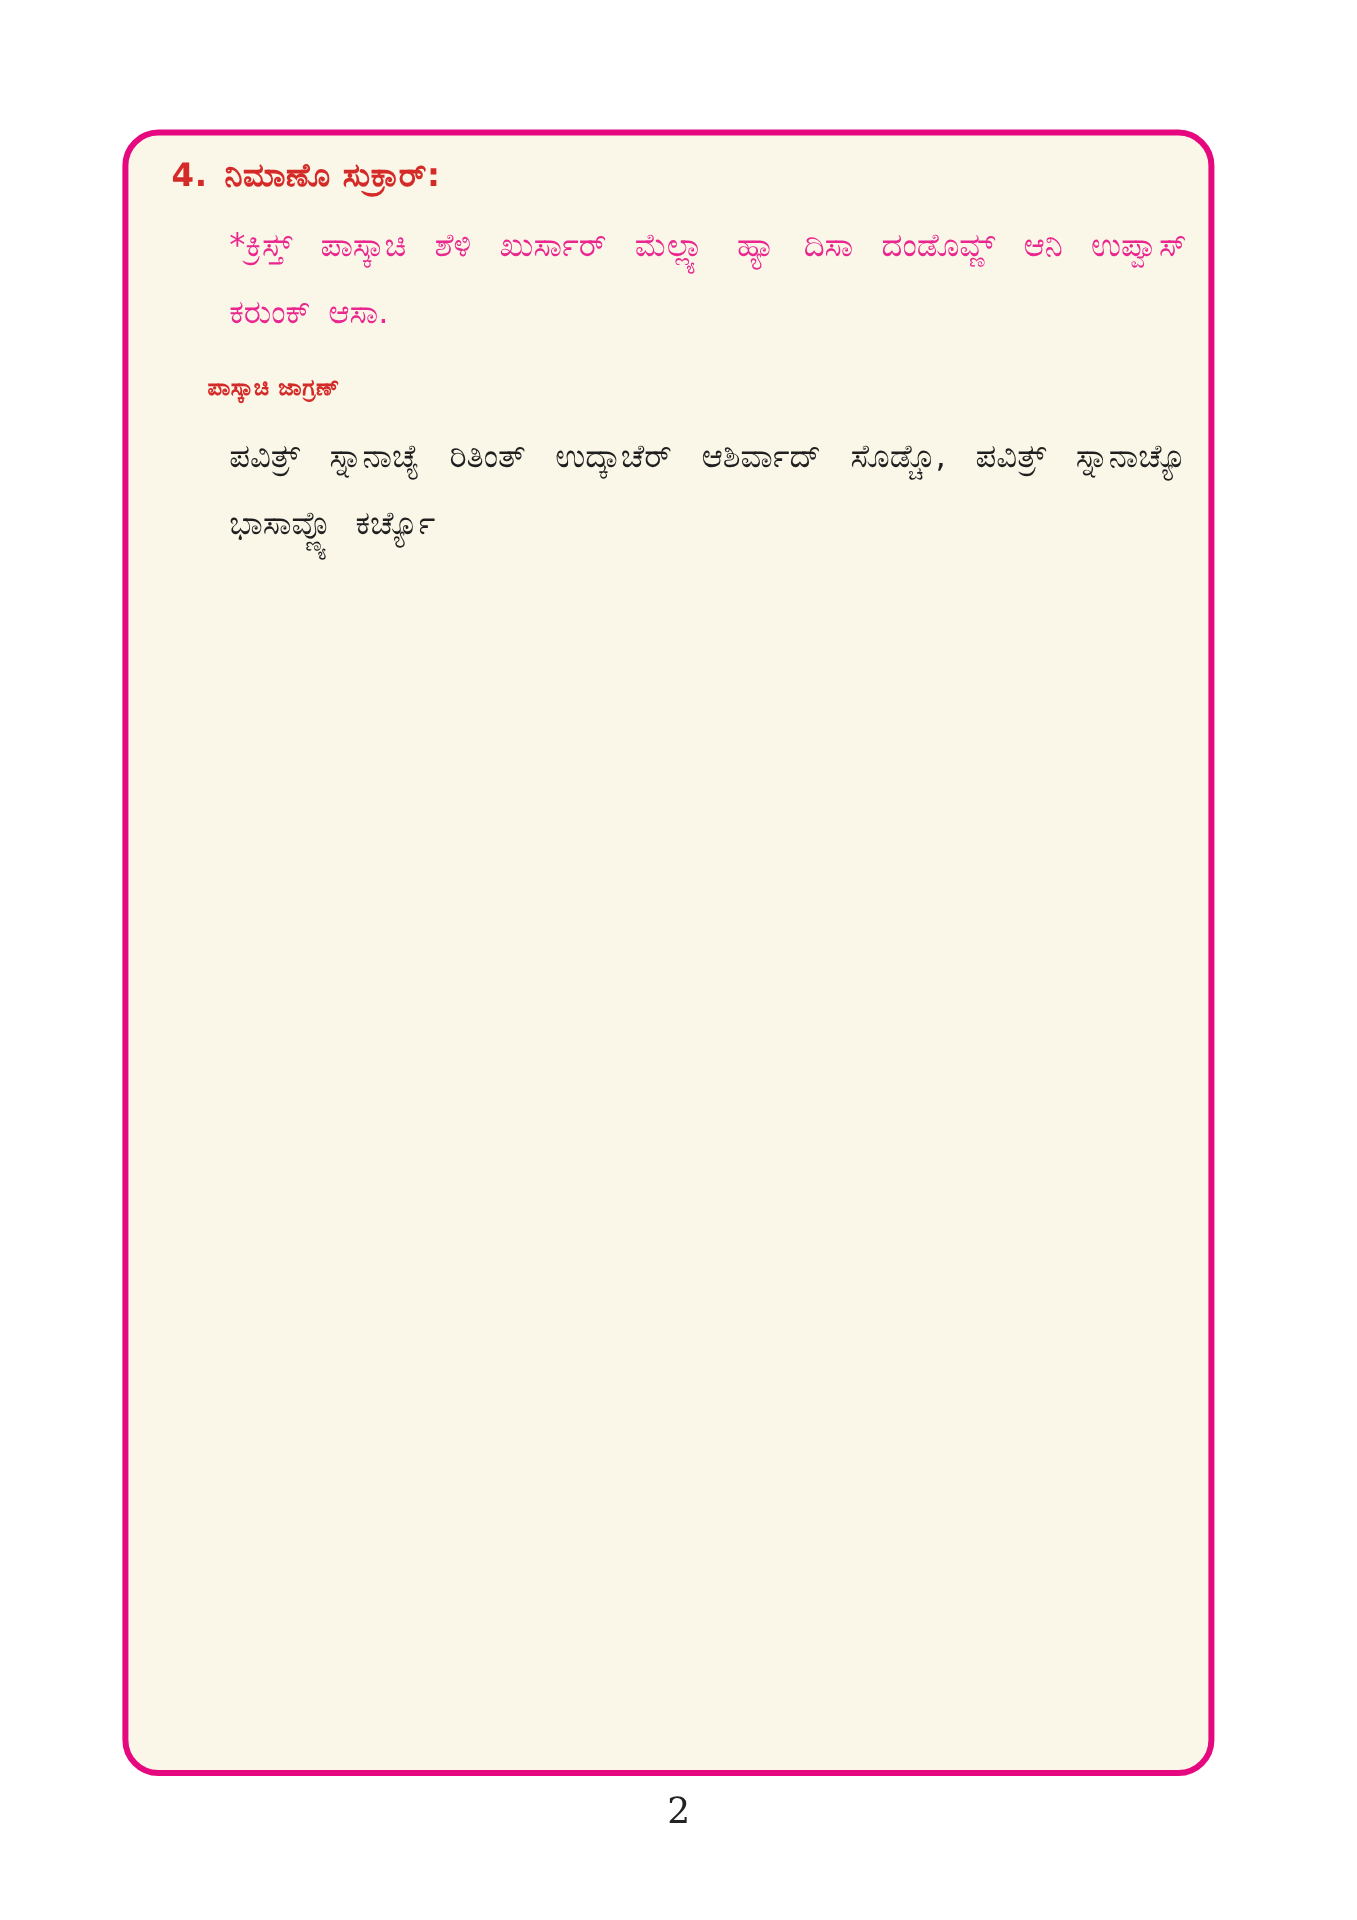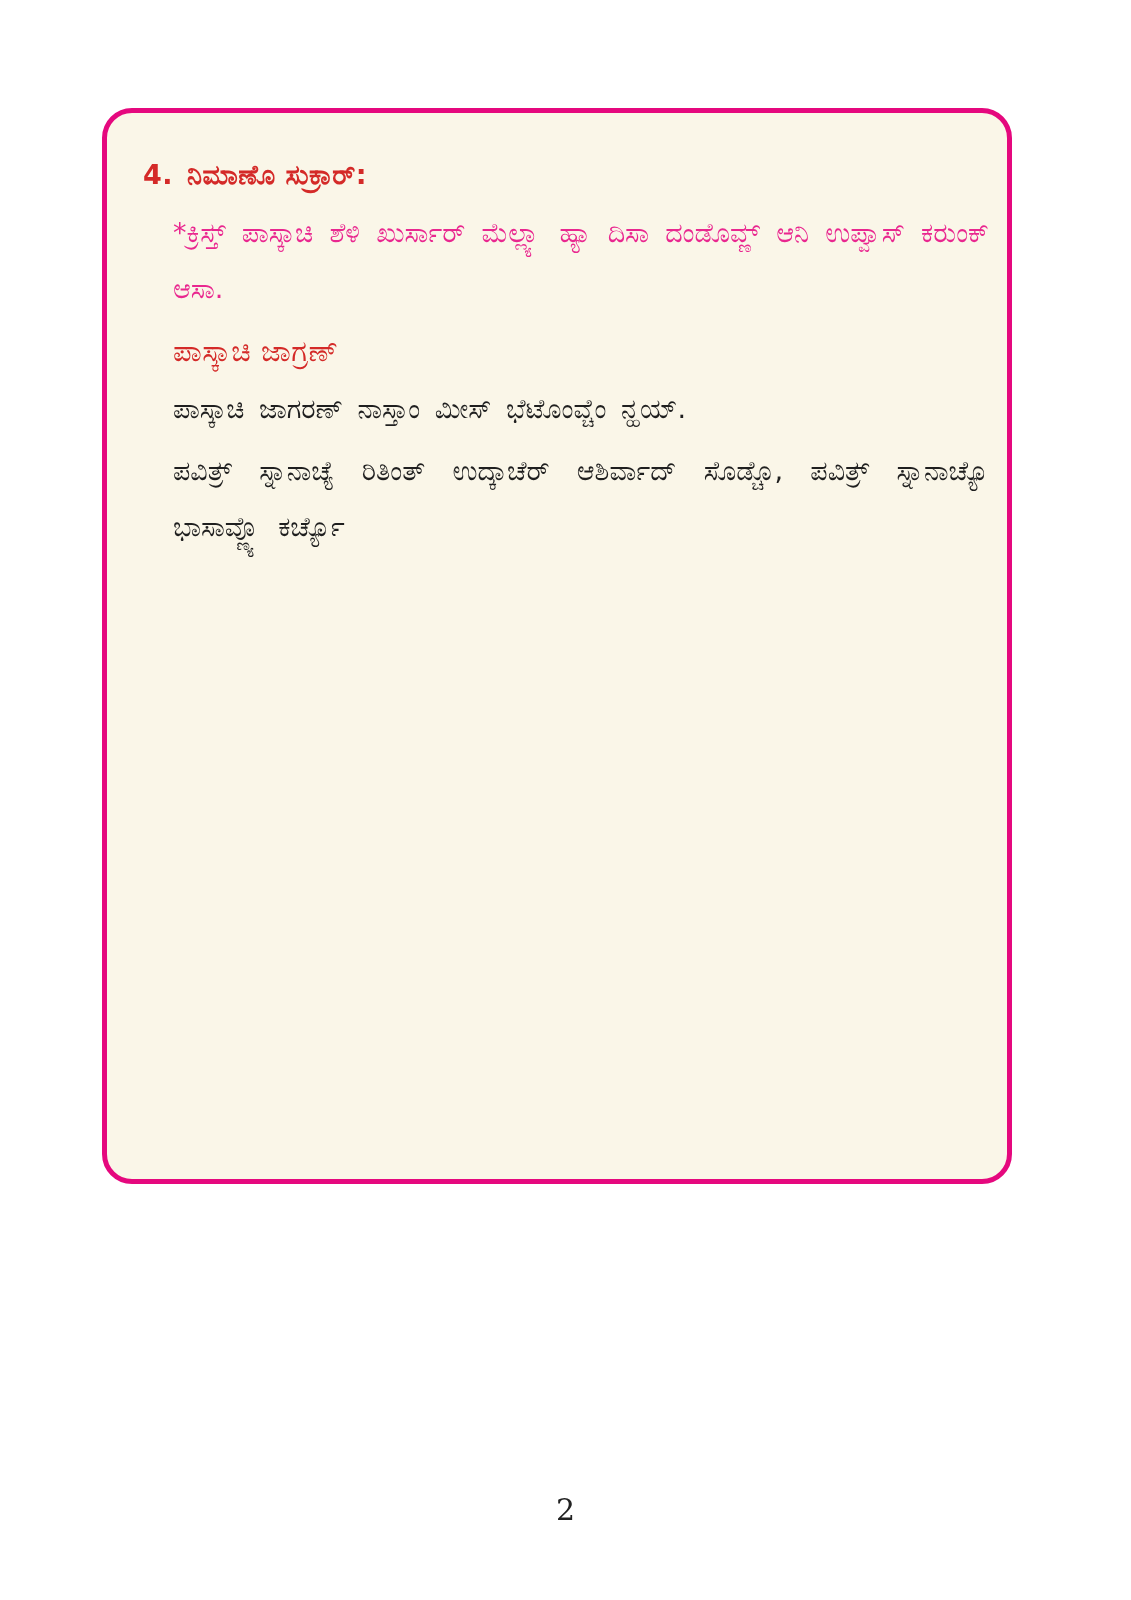--- a/index.html
+++ b/index.html
@@ -14,54 +14,54 @@
   .page {
     position: absolute;
     inset: 0;
     background: #ffffff;
   }
   .frame {
     position: absolute;
     left: 102px;
     top: 108px;
     width: 910px;
-    height: 1076px;
+    height: 1372px;
     background: var(--panel-bg, #faf6e8);
     border: 5px solid var(--border-color, #e5087e);
     border-radius: 30px;
-    padding: 34px 18px 0 36px;
+    padding: 6px 18px 0 36px;
     overflow: hidden;
   }
   .section { margin: 0; }
   .section-heading {
     color: var(--heading-color, #d42a28);
     font-weight: bold;
     font-size: 27px;
     line-height: 56px;
     margin-bottom: 2px;
     letter-spacing: 0.5px;
   }
   .section-heading .sec-num {
     display: inline-block;
     margin-right: 14px;
   }
   .sub-heading {
     color: var(--heading-color, #d42a28);
-    font-weight: normal;
-    font-size: 29px;
+    font-weight: bold;
+    font-size: 19px;
     line-height: 56px;
     margin-left: 30px;
     margin-bottom: 2px;
     letter-spacing: 0.5px;
   }
   .para {
     font-size: 27px;
     line-height: 56px;
     color: var(--text-color, #1f1f1f);
-    margin-left: 30px;
+    margin-left: 48px;
     margin-bottom: 6px;
     text-align: justify;
     word-spacing: 6px;
   }
   .para.pink {
     color: var(--pink-color, #e9278f);
     font-weight: 500;
   }
   .page-number {
     position: absolute;
@@ -83,21 +83,20 @@
 
     <div class="section">
       <div class="section-heading">
         <span class="sec-num">4.</span><span class="sec-title">ನಿಮಾಣೊ ಸುಕ್ರಾರ್:</span>
       </div>
       <p class="para pink">*ಕ್ರಿಸ್ತ್ ಪಾಸ್ಕಾಚಿ ಶೆಳಿ ಖುರ್ಸಾರ್ ಮೆಲ್ಲ್ಯಾ ಹ್ಯಾ ದಿಸಾ ದಂಡೊವ್ಣ್ ಆನಿ ಉಪ್ವಾಸ್ ಕರುಂಕ್ ಆಸಾ.</p>
     </div>
 
     <div class="section">
       <div class="sub-heading">ಪಾಸ್ಕಾಚಿ ಜಾಗ್ರಣ್</div>
-      <p class="para">ಪಾಸ್ಕಾಚಿ ಜಾಗರಣ್ ನಾಸ್ತಾಂ ಮೀಸ್ ಭೆಟೊಂವ್ಚೆಂ ನ್ಹಯ್.</p>
       <p class="para">ಪವಿತ್ರ್ ಸ್ನಾನಾಚ್ಯೆ ರಿತಿಂತ್ ಉದ್ಕಾಚೆರ್ ಆಶಿರ್ವಾದ್ ಸೊಡ್ಚೊ, ಪವಿತ್ರ್ ಸ್ನಾನಾಚ್ಯೊ ಭಾಸಾವ್ಣ್ಯೊ ಕರ್ಚ್ಯೊ</p>
     </div>
 
   </div>
 
   <div class="page-number">2</div>
 
 </div>
 
 </body></html>

